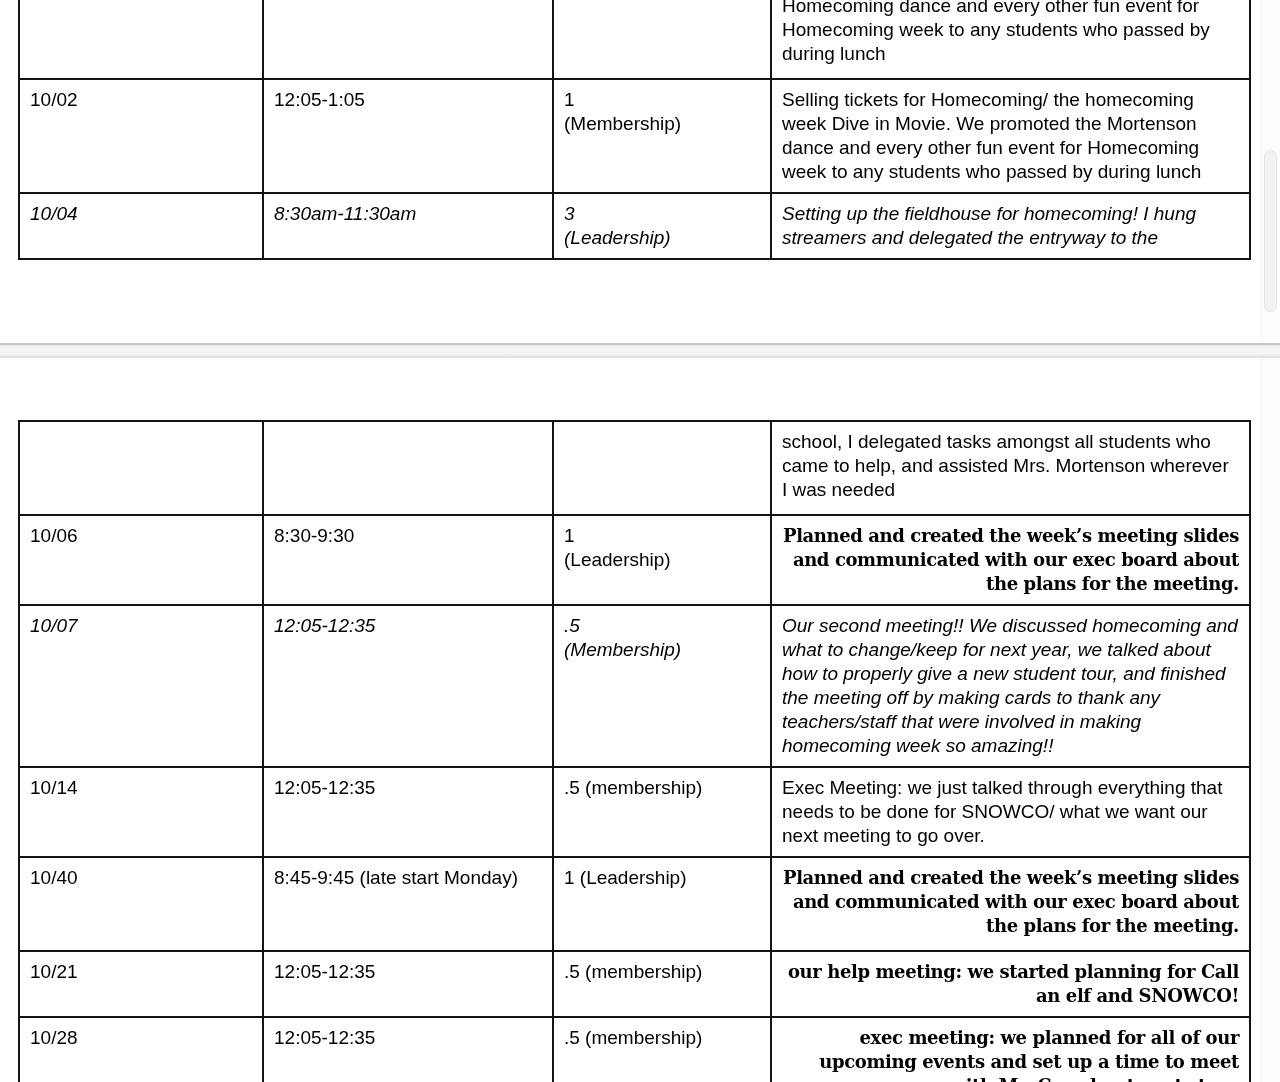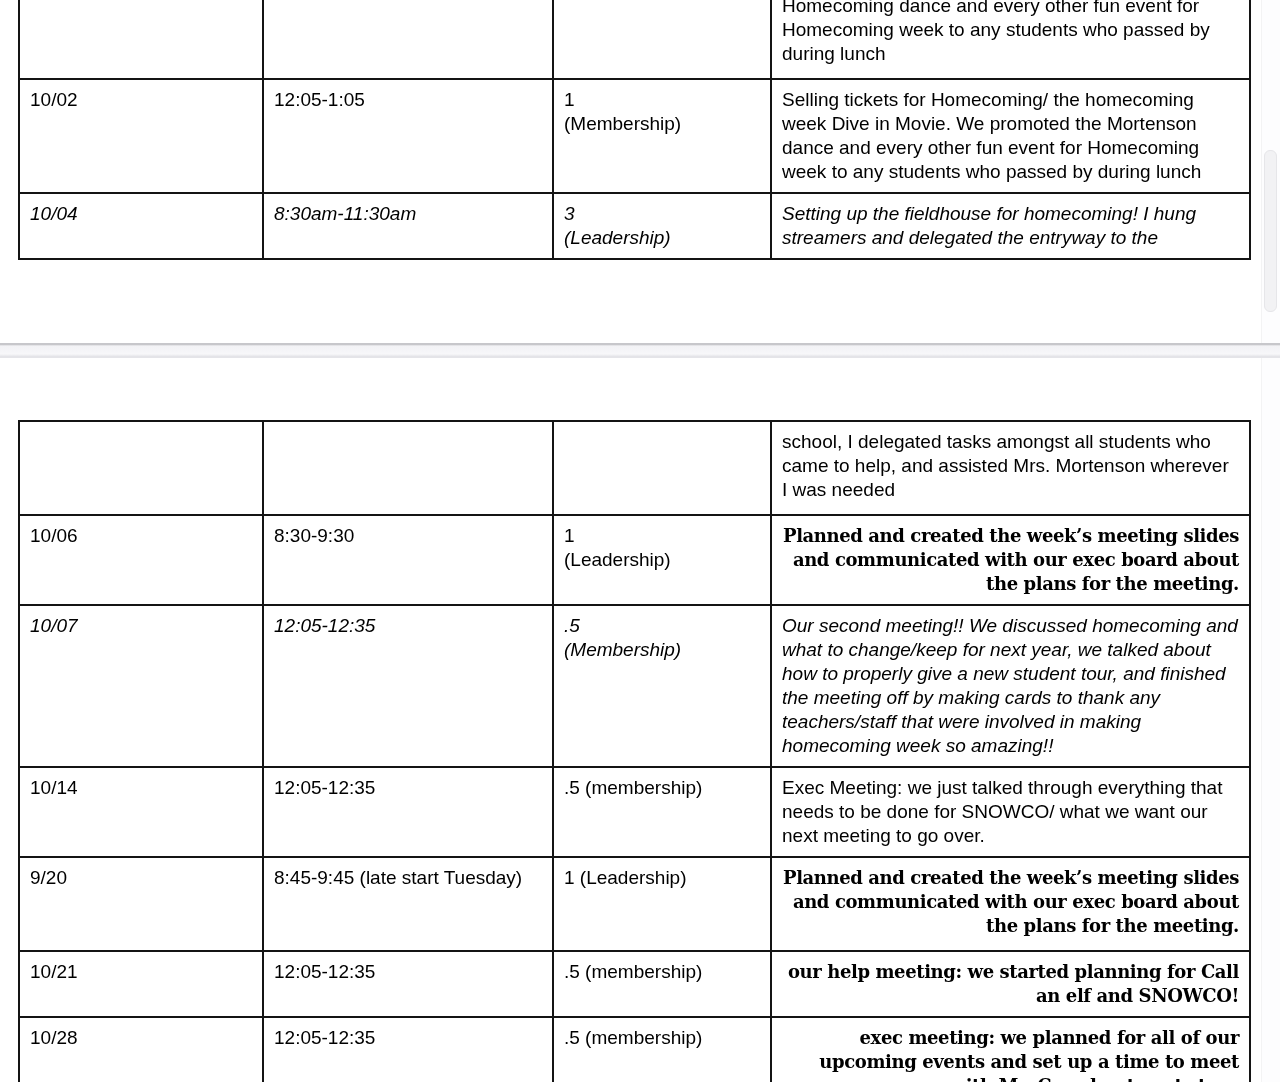--- a/index.html
+++ b/index.html
@@ -134,22 +134,22 @@
 (Membership)</td>
     <td class="cell desc">Our second meeting!! We discussed homecoming and what to change/keep for next year, we talked about how to properly give a new student tour, and finished the meeting off by making cards to thank any teachers/staff that were involved in making homecoming week so amazing!!</td>
   </tr>
       <tr style="height: 90px;">
     <td class="cell date">10/14</td>
     <td class="cell time">12:05-12:35</td>
     <td class="cell hours">.5 (membership)</td>
     <td class="cell desc">Exec Meeting: we just talked through everything that needs to be done for SNOWCO/ what we want our next meeting to go over.</td>
   </tr>
       <tr style="height: 94px;">
-    <td class="cell date">9/20</td>
-    <td class="cell time">8:45-9:45 (late start Tuesday)</td>
+    <td class="cell date">10/40</td>
+    <td class="cell time">8:45-9:45 (late start Monday)</td>
     <td class="cell hours">1 (Leadership)</td>
     <td class="cell desc bold">Planned and created the week’s meeting slides and communicated with our exec board about the plans for the meeting.</td>
   </tr>
       <tr style="height: 66px;">
     <td class="cell date">10/21</td>
     <td class="cell time">12:05-12:35</td>
     <td class="cell hours">.5 (membership)</td>
     <td class="cell desc bold">our help meeting: we started planning for Call an elf and SNOWCO!</td>
   </tr>
       <tr style="height: 110px;">

